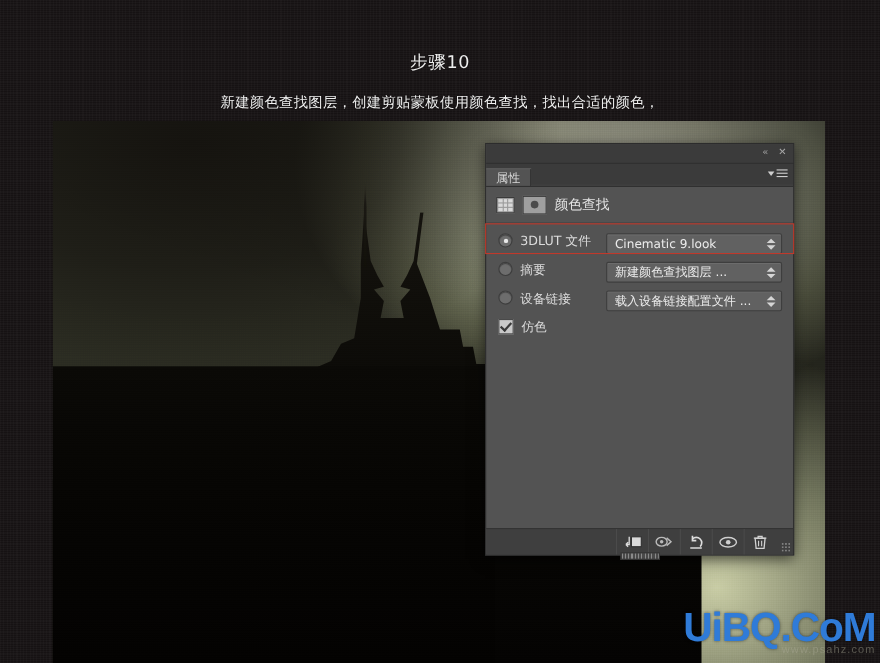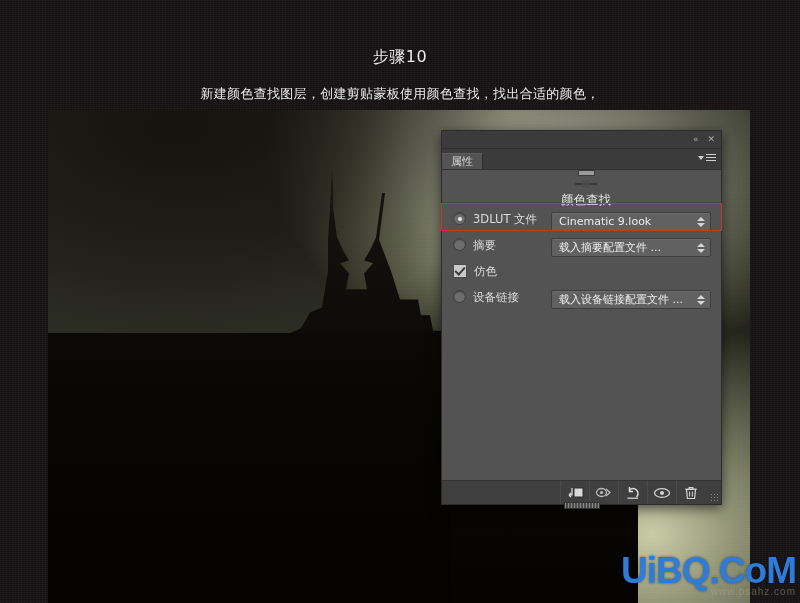--- a/index.html
+++ b/index.html
@@ -217,21 +217,20 @@
   }
 
   #ps-header {
     height: 32px;
     display: flex;
     align-items: center;
     padding-left: 9px;
     gap: 7px;
     background: #535353;
     border-bottom: 1px solid #474747;
-    flex-direction: column;
   }
   #grid-icon {
     width: 17px; height: 15px;
     background: #9a9a9a;
     border: 1px solid #3a3a3a;
     display: grid;
     grid-template-columns: 1fr 1fr 1fr;
     grid-template-rows: 1fr 1fr 1fr;
     gap: 1px;
     padding: 1px;
@@ -510,45 +509,45 @@
             <span class="up"></span>
             <span class="dn"></span>
           </span>
       </div>
     </div>
 
     <div class="ps-row">
       <span class="radio"></span>
       <span class="row-label">摘要</span>
       <div class="ps-select">
-        <span class="sel-text">载入摘要配置文件 ...</span>
+        <span class="sel-text">新建颜色查找图层 ...</span>
         <span class="spinner">
             <span class="up"></span>
             <span class="dn"></span>
           </span>
       </div>
-    </div>
-
-    <div class="ps-row">
-      <span class="checkbox"></span>
-      <span class="row-label">仿色</span>
     </div>
 
     <div class="ps-row">
       <span class="radio"></span>
       <span class="row-label">设备链接</span>
       <div class="ps-select">
         <span class="sel-text">载入设备链接配置文件 ...</span>
         <span class="spinner">
             <span class="up"></span>
             <span class="dn"></span>
           </span>
       </div>
     </div>
 
+    <div class="ps-row">
+      <span class="checkbox"></span>
+      <span class="row-label">仿色</span>
+    </div>
+
   </div>
 
   <div id="ps-footer">
     <div class="foot-btn">
       <svg width="17" height="13" viewBox="0 0 17 13" aria-hidden="true">
         <rect x="7" y="2" width="9" height="9" fill="#d9d9d9" stroke="#2f2f2f" stroke-width="1"></rect>
         <path d="M5 2 L5 9 L2 9 M2 9 L4 7 M2 9 L4 11" fill="none" stroke="#dcdcdc" stroke-width="1.2"></path>
       </svg>
     </div>
     <div class="foot-btn">

